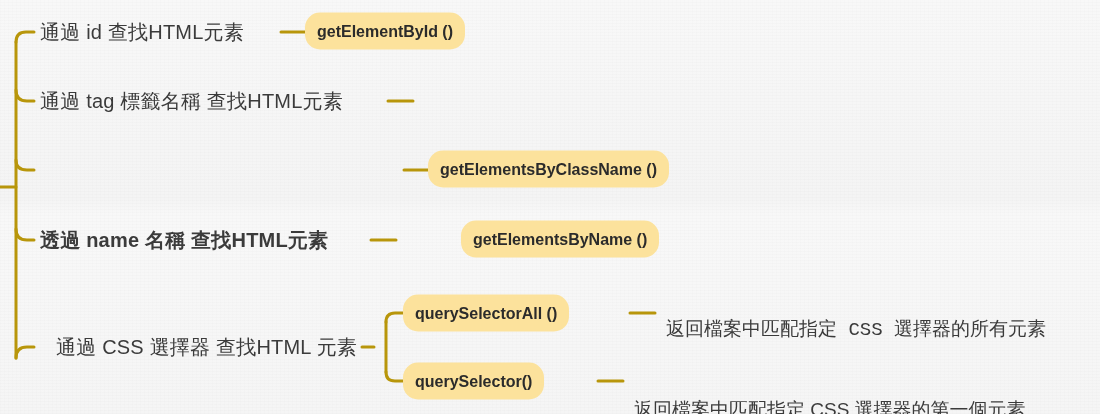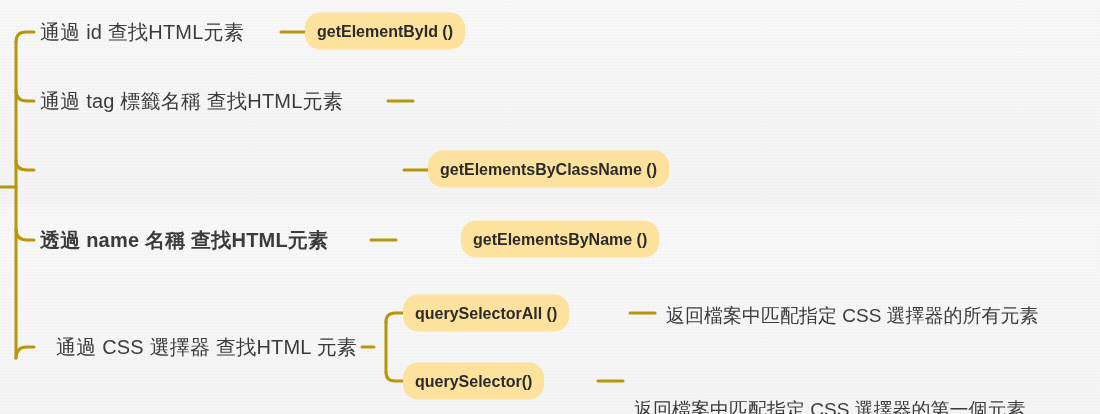--- a/index.html
+++ b/index.html
@@ -116,18 +116,18 @@
   <div class="branch-label" style="left:40px; top:101px;">通過 tag 標籤名稱 查找HTML元素</div>
 
   <div class="badge" style="left:428px; top:169px;">getElementsByClassName ()</div>
 
   <div class="branch-label" style="left:40px; top:240px;font-weight:bold;">透過 name 名稱 查找HTML元素</div>
   <div class="badge" style="left:419px; top:239px;margin-left:42px;">getElementsByName ()</div>
 
   <div class="branch-label" style="left:56px; top:347px;">通過 CSS 選擇器 查找HTML 元素</div>
 
   <div class="badge" style="left:403px; top:313px;">querySelectorAll ()</div>
-  <div class="desc-label" style="left:666px; top:315px;">返回檔案中匹配指定 CSS 選擇器的所有元素</div>
+  <div class="desc-label" style="left:666px; top:330px;font-family:Liberation Mono, monospace;">返回檔案中匹配指定 CSS 選擇器的所有元素</div>
 
   <div class="badge" style="left:403px; top:381px;">querySelector()</div>
   <div class="desc-label" style="left:634px; top:381px;margin-top:28px;">返回檔案中匹配指定 CSS 選擇器的第一個元素</div>
 
 </div>
 
 </body></html>

